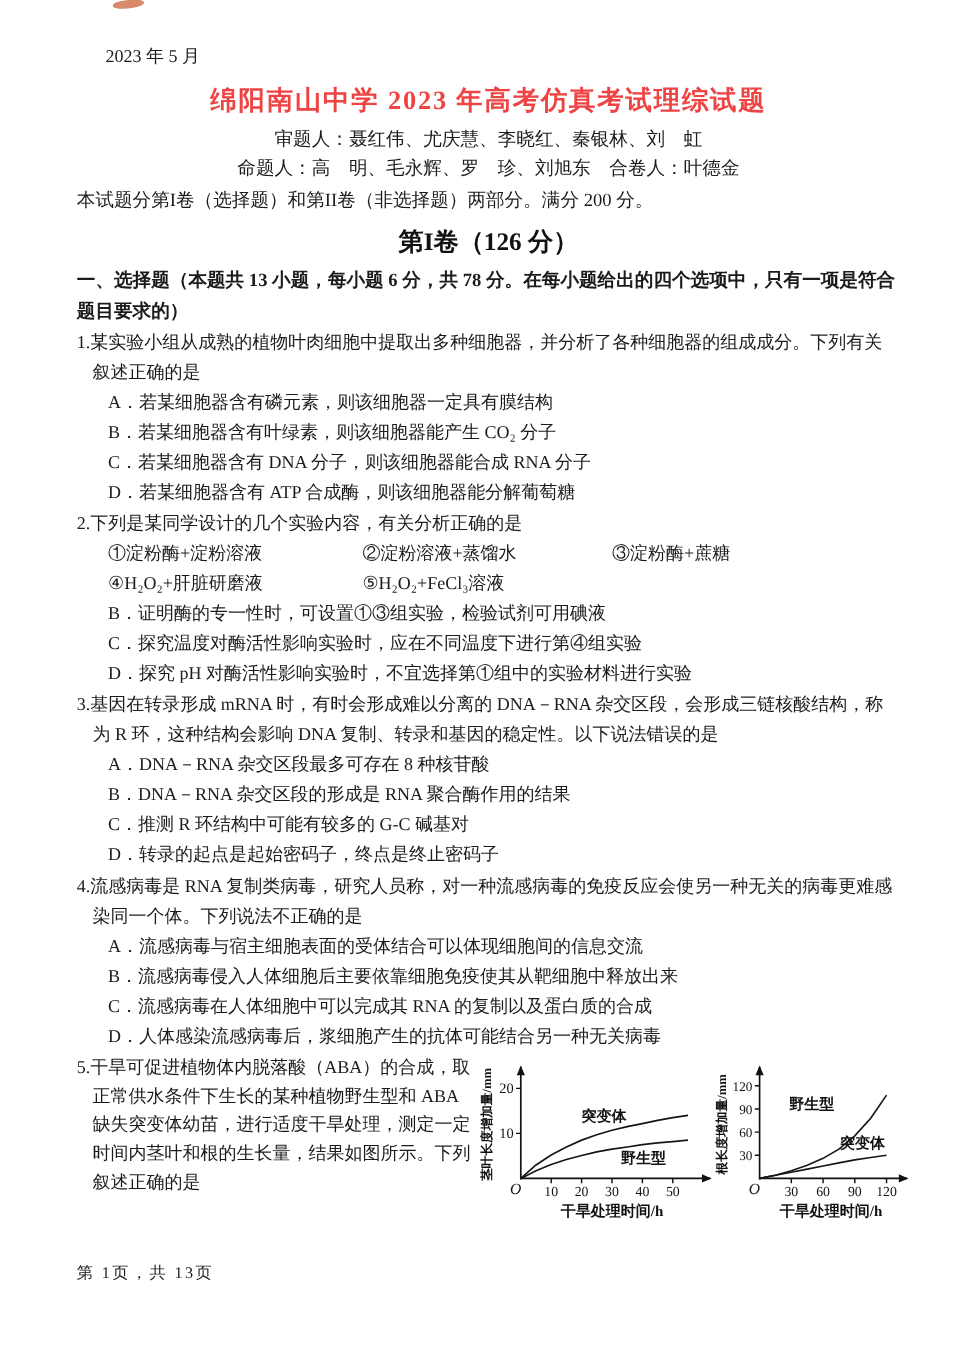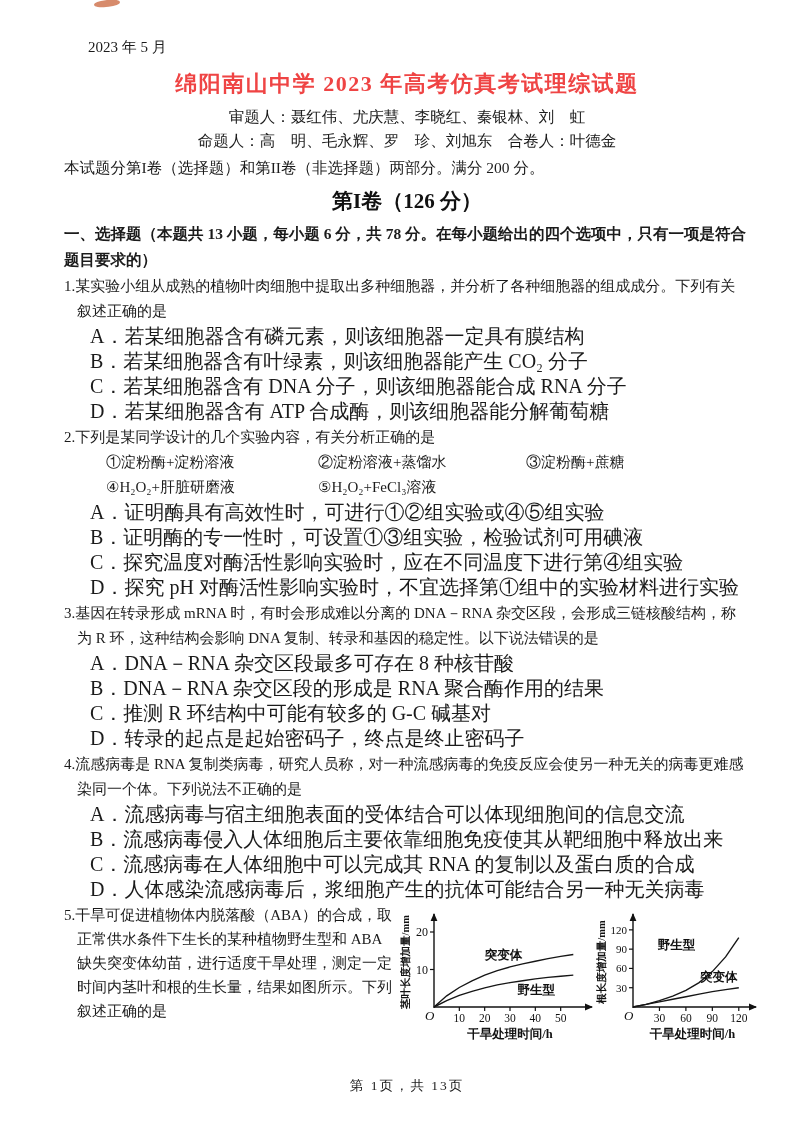--- a/index.html
+++ b/index.html
@@ -10,31 +10,31 @@
   .page{padding:38px 44px 0 64px;}
   .date-note{margin-left:24px;font-size:15px;}
   .doc-title{text-align:center;font-size:22px;font-weight:bold;letter-spacing:1.5px;margin-top:12px;color:#ef4444;}
   .authors{text-align:center;margin-top:6px;}
   .authors div{font-size:15.5px;line-height:24px;}
   .note{font-size:15.5px;line-height:23px;margin-top:3px;}
   .part-title{text-align:center;font-size:21px;font-weight:bold;margin:8px 0 6px 0;color:#111;}
   .section-title{font-size:15.5px;font-weight:bold;line-height:26px;}
   .question{margin-top:1px;}
   .stem{font-size:15px;line-height:25px;padding-left:13px;text-indent:-13px;}
-  .option{font-size:20px;line-height:25px;padding-left:26px;}
+  .option{font-size:15px;line-height:25px;padding-left:26px;}
   .item-row{font-size:15px;line-height:25px;padding-left:26px;}
   .item-row .item{display:inline-block;}
-  .item-row .item:nth-child(1){width:212px;margin-left:16px;}
+  .item-row .item:nth-child(1){width:212px;}
   .item-row .item:nth-child(2){width:208px;}
   .q-split{display:flex;align-items:flex-start;}
   .q-text{width:332px;flex:0 0 332px;}
   .q-text .stem{line-height:24px;}
   .q-charts{display:flex;align-items:flex-start;margin-top:6px;margin-left:4px;}
   .q-charts svg{display:block;}
-  .footer{ text-align:center;font-size:13.5px;margin-top:34px;letter-spacing:2px;}
+  .footer{ text-align:left;font-size:13.5px;margin-top:34px;letter-spacing:2px;}
   .scan-artifact{position:absolute;left:94px;top:0;width:26px;height:7px;background:#c65a2e;opacity:.7;border-radius:45%;transform:rotate(-6deg);}
 </style>
 </head>
 <body>
 
 <div class="scan-artifact"></div>
 
 <div class="page">
   <div class="date-note">2023 年 5 月</div>
   <div class="doc-title">绵阳南山中学 2023 年高考仿真考试理综试题</div>
@@ -51,21 +51,20 @@
         <div class="stem">1.某实验小组从成熟的植物叶肉细胞中提取出多种细胞器，并分析了各种细胞器的组成成分。下列有关叙述正确的是</div>
         <div class="option">A．若某细胞器含有磷元素，则该细胞器一定具有膜结构</div>
         <div class="option">B．若某细胞器含有叶绿素，则该细胞器能产生 CO₂ 分子</div>
         <div class="option">C．若某细胞器含有 DNA 分子，则该细胞器能合成 RNA 分子</div>
         <div class="option">D．若某细胞器含有 ATP 合成酶，则该细胞器能分解葡萄糖</div>
       </div>
       <div class="question">
         <div class="stem">2.下列是某同学设计的几个实验内容，有关分析正确的是</div>
         <div class="item-row"><span class="item">①淀粉酶+淀粉溶液</span><span class="item">②淀粉溶液+蒸馏水</span><span class="item">③淀粉酶+蔗糖</span></div>
         <div class="item-row"><span class="item">④H₂O₂+肝脏研磨液</span><span class="item">⑤H₂O₂+FeCl₃溶液</span></div>
-        <div class="option">A．证明酶具有高效性时，可进行①②组实验或④⑤组实验</div>
         <div class="option">B．证明酶的专一性时，可设置①③组实验，检验试剂可用碘液</div>
         <div class="option">C．探究温度对酶活性影响实验时，应在不同温度下进行第④组实验</div>
         <div class="option">D．探究 pH 对酶活性影响实验时，不宜选择第①组中的实验材料进行实验</div>
       </div>
       <div class="question">
         <div class="stem">3.基因在转录形成 mRNA 时，有时会形成难以分离的 DNA－RNA 杂交区段，会形成三链核酸结构，称为 R 环，这种结构会影响 DNA 复制、转录和基因的稳定性。以下说法错误的是</div>
         <div class="option">A．DNA－RNA 杂交区段最多可存在 8 种核苷酸</div>
         <div class="option">B．DNA－RNA 杂交区段的形成是 RNA 聚合酶作用的结果</div>
         <div class="option">C．推测 R 环结构中可能有较多的 G-C 碱基对</div>
         <div class="option">D．转录的起点是起始密码子，终点是终止密码子</div>

